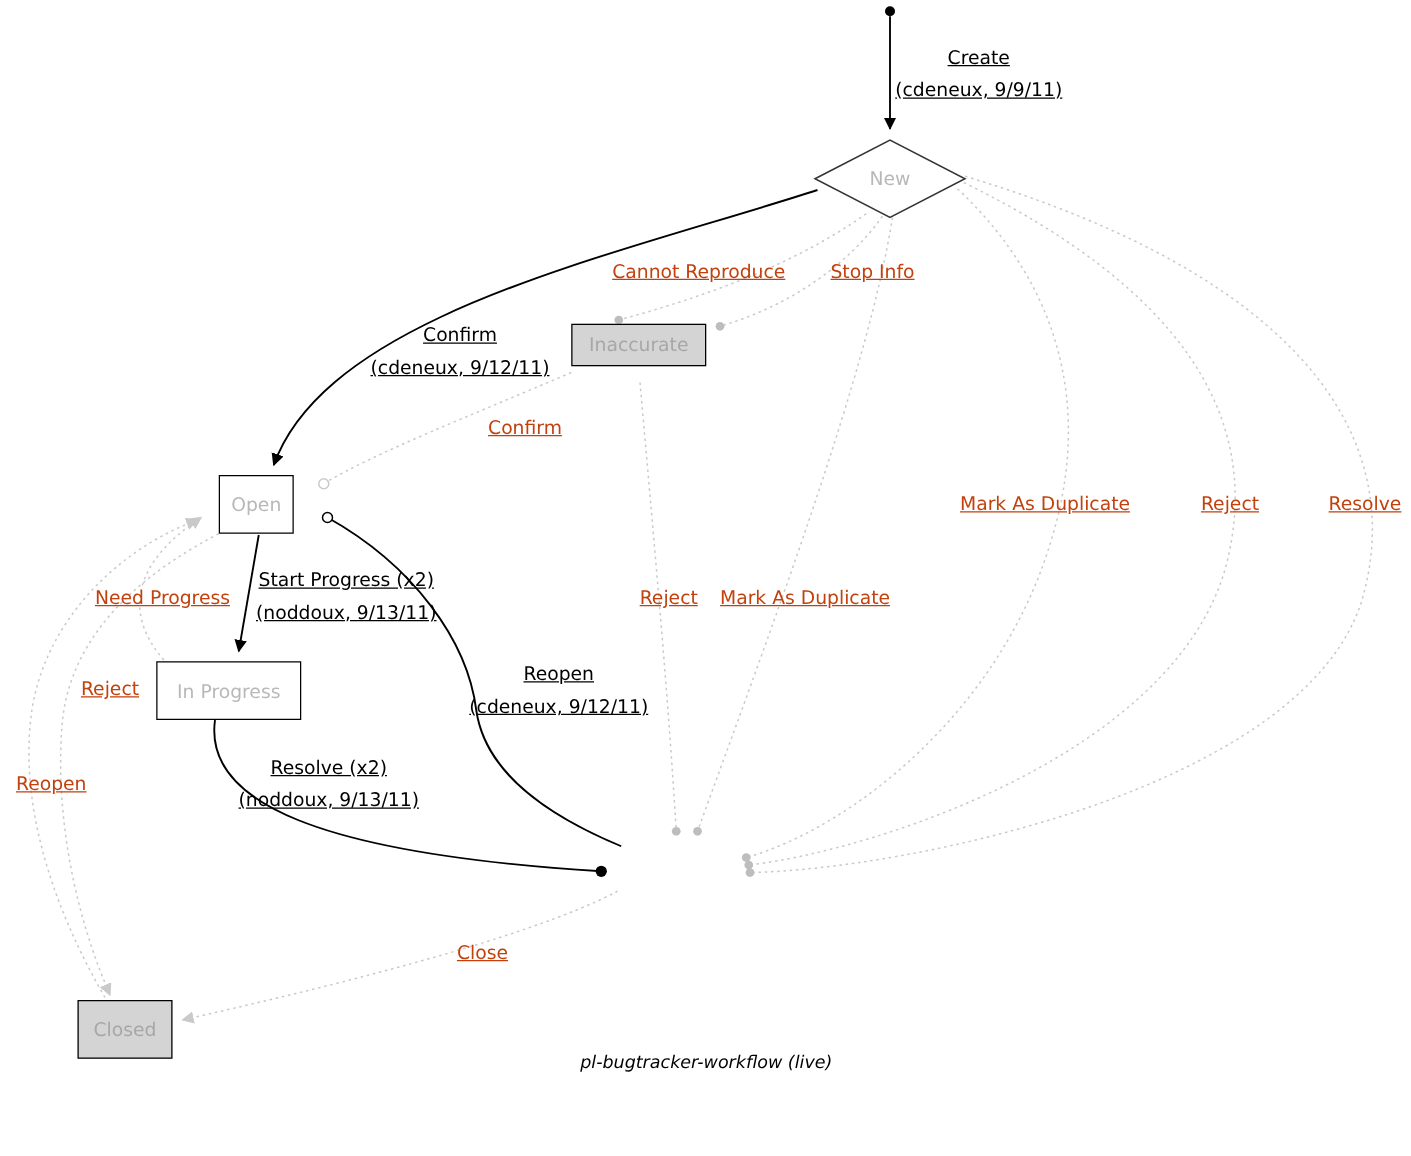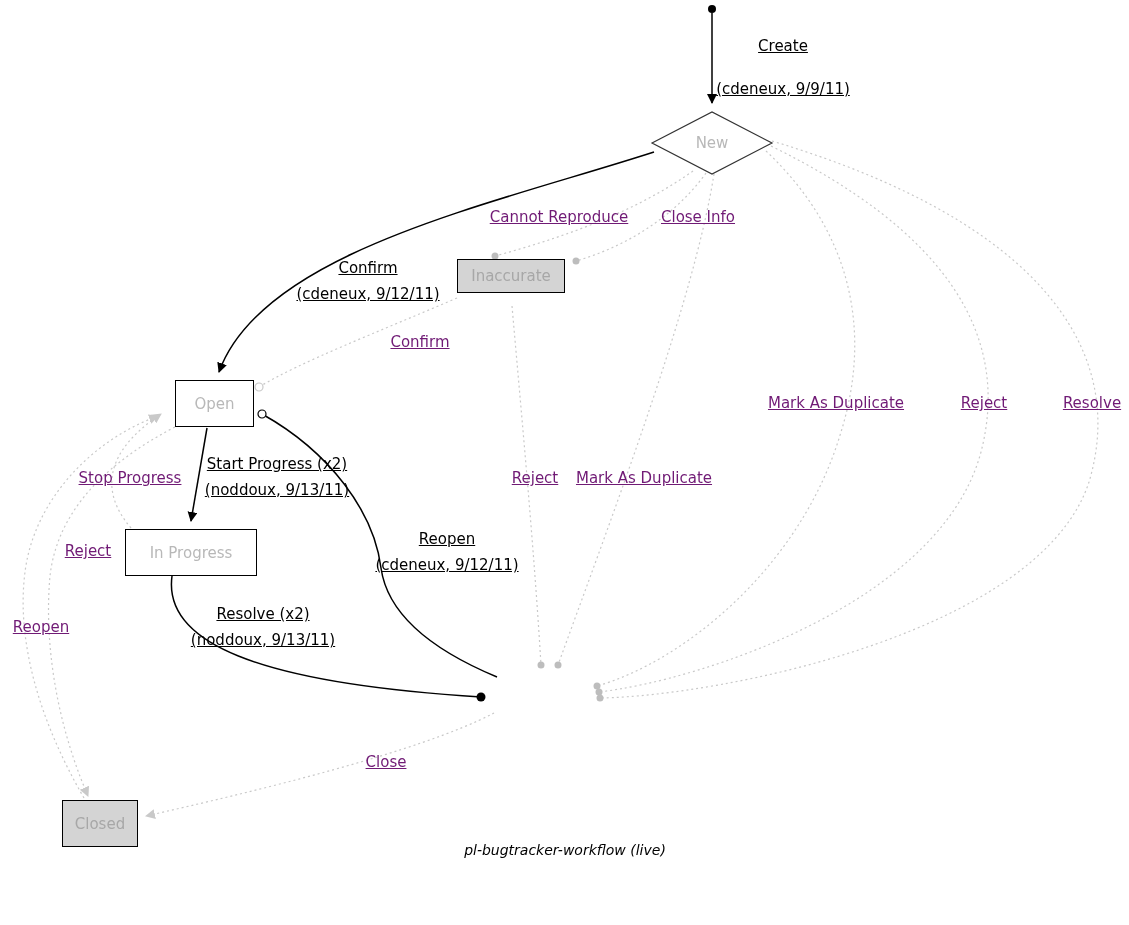--- a/index.html
+++ b/index.html
@@ -14,21 +14,21 @@
     display:flex; align-items:center; justify-content:center;
     border:1px solid #000; background:#ffffff;
     font-size:15px; color:#b8b8b8; white-space:nowrap;
   }
   .node.grayfill { background:#d4d4d4; color:#a7a7a7; }
   .node.active { background:#ffff00; color:#000000; border:1px solid #000; }
   .lbl {
     position:absolute; transform:translate(-50%,-50%);
     white-space:nowrap; font-size:15px; color:#000; text-align:center;text-decoration:underline;
   }
-  .lbl.gray { color:#701a75; }
+  .lbl.gray { color:#c2410c; }
   .diamond-label {
     position:absolute; transform:translate(-50%,-50%);
     font-size:15px; color:#b8b8b8; white-space:nowrap;
   }
   .footer-line {
     position:absolute; transform:translate(-50%,-50%);
     font-size:14px; font-style:italic; color:#000; white-space:nowrap;
   }
 </style>
 </head>
@@ -80,55 +80,55 @@
 
     <polygon points="652,143 712,112 772,143 712,174" fill="#ffffff" stroke="#333333" stroke-width="1.2"></polygon>
   </svg>
 
   <div class="diamond-label" style="left:712px; top:143px;">New</div>
 
   <div class="node grayfill" style="left:457px; top:259px; width:108px; height:34px;">
     <span>Inaccurate</span>
   </div>
 
-  <div class="node" style="left:175px; top:380px; width:79px; height:47px;">
+  <div class="node" style="left:175px; top:380px; width:60px; height:47px;">
     <span>Open</span>
   </div>
 
-  <div class="node" style="left:125px; top:529px; width:132px; height:47px;text-align:center;">
+  <div class="node" style="left:125px; top:529px; width:116px; height:47px;text-align:center;">
     <span>In Progress</span>
   </div>
 
 
   <div class="node grayfill" style="left:62px; top:800px; width:76px; height:47px;">
     <span>Closed</span>
   </div>
 
   <div class="lbl" style="left:783px; top:46px;">Create</div>
-  <div class="lbl" style="left:783px; top:72px;margin-top:17px;">(cdeneux, 9/9/11)</div>
+  <div class="lbl" style="left:783px; top:72px;">(cdeneux, 9/9/11)</div>
 
   <div class="lbl" style="left:368px; top:268px;">Confirm</div>
   <div class="lbl" style="left:368px; top:294px;">(cdeneux, 9/12/11)</div>
 
   <div class="lbl" style="left:277px; top:464px;">Start Progress (x2)</div>
   <div class="lbl" style="left:277px; top:490px;">(noddoux, 9/13/11)</div>
 
   <div class="lbl" style="left:447px; top:539px;">Reopen</div>
   <div class="lbl" style="left:447px; top:565px;">(cdeneux, 9/12/11)</div>
 
   <div class="lbl" style="left:263px; top:614px;">Resolve (x2)</div>
   <div class="lbl" style="left:263px; top:640px;">(noddoux, 9/13/11)</div>
 
   <div class="lbl gray" style="left:559px; top:217px;">Cannot Reproduce</div>
-  <div class="lbl gray" style="left:698px; top:217px;">Close Info</div>
+  <div class="lbl gray" style="left:698px; top:217px;">Stop Info</div>
   <div class="lbl gray" style="left:420px; top:342px;">Confirm</div>
   <div class="lbl gray" style="left:836px; top:403px;">Mark As Duplicate</div>
   <div class="lbl gray" style="left:984px; top:403px;">Reject</div>
   <div class="lbl gray" style="left:1092px; top:403px;text-align:right;">Resolve</div>
-  <div class="lbl gray" style="left:130px; top:478px;">Stop Progress</div>
+  <div class="lbl gray" style="left:130px; top:478px;">Need Progress</div>
   <div class="lbl gray" style="left:535px; top:478px;">Reject</div>
   <div class="lbl gray" style="left:644px; top:478px;">Mark As Duplicate</div>
   <div class="lbl gray" style="left:88px; top:551px;">Reject</div>
   <div class="lbl gray" style="left:41px; top:627px;">Reopen</div>
   <div class="lbl gray" style="left:386px; top:762px;">Close</div>
 
   <div class="footer-line" style="left:565px; top:850px;">pl-bugtracker-workflow (live)</div>
 
 </div>
 

